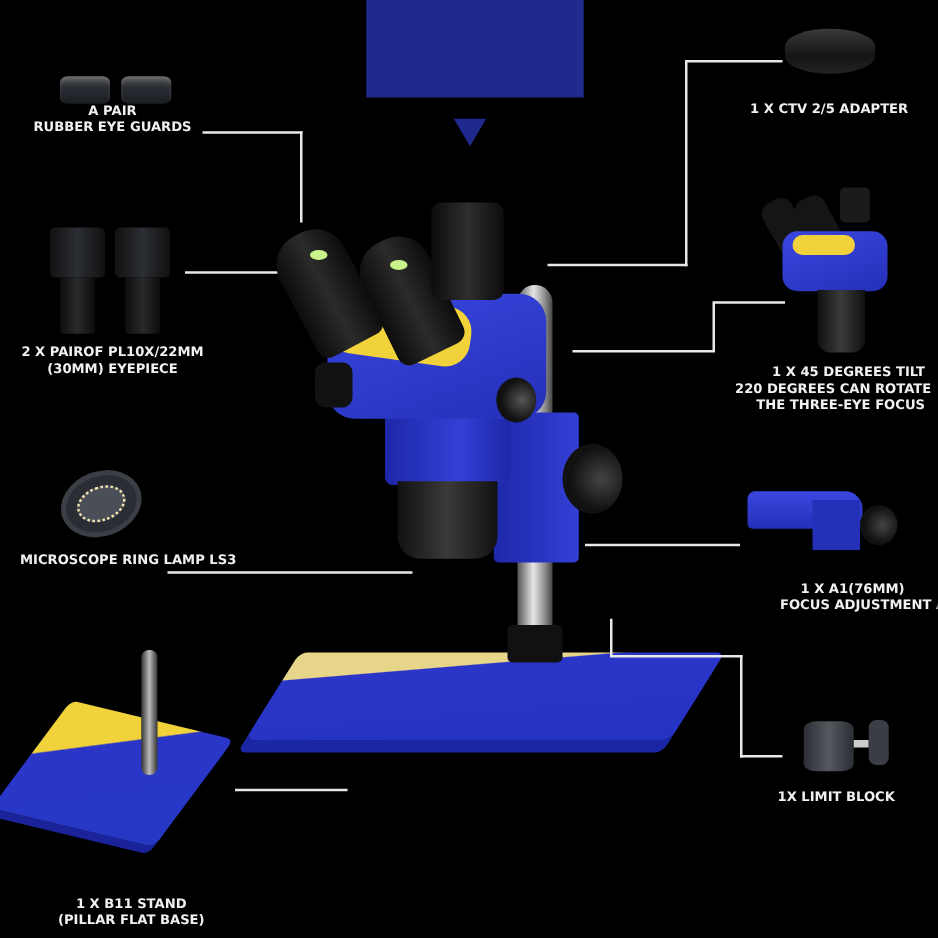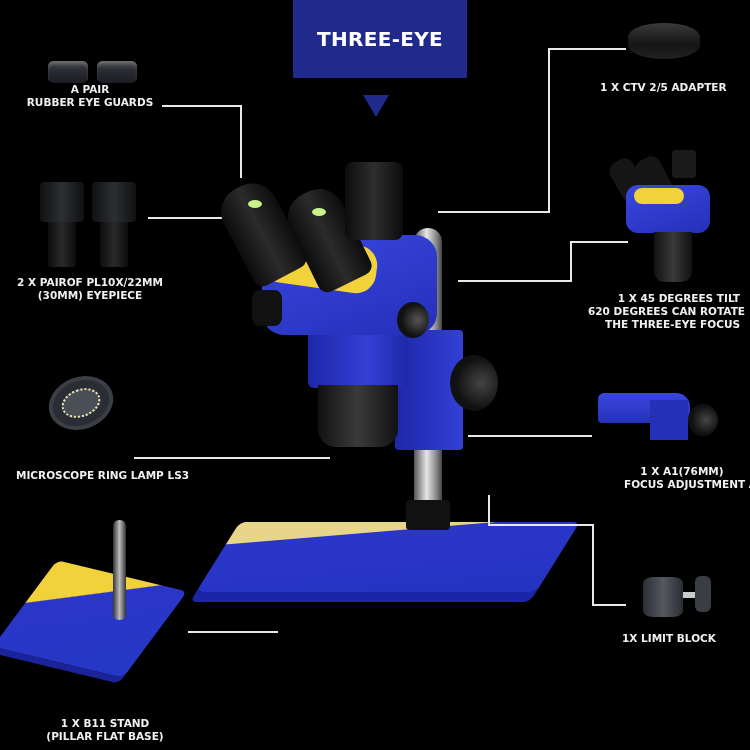--- a/index.html
+++ b/index.html
@@ -14,21 +14,20 @@
   .ring-guard { width:40px; height:22px; border-radius:6px/5px; background:linear-gradient(#555,#2a2d33 40%,#1b1d22); box-shadow: inset 0 3px 3px rgba(255,255,255,0.15); }
   .eyepiece { width:44px; height:85px; position:absolute; }
   .eyepiece .top { position:absolute; left:0; top:0; width:44px; height:40px; background:linear-gradient(90deg,#111,#2b2e33 50%,#111); border-radius:4px; }
   .eyepiece .bot { position:absolute; left:8px; top:40px; width:28px; height:45px; background:linear-gradient(90deg,#0d0d0d,#2a2a2a 50%,#0d0d0d); border-radius:0 0 3px 3px; }
   .blue { background:#2b36c9; }
 </style>
 </head>
 <body>
 
 <div class="abs title-box">
-  <span>THREE-EYE</span>
 </div>
 <div class="abs tri"></div>
 
 <div class="abs" style="left:48px;top:61px;">
   <div class="ring-guard abs" style="left:0;top:0;"></div>
   <div class="ring-guard abs" style="left:49px;top:0;"></div>
 </div>
 <div class="abs label" style="left:20px;top:83px;width:140px;">
   <div>A PAIR</div>
   <div>RUBBER EYE GUARDS</div>
@@ -46,21 +45,21 @@
   </div>
 <div class="abs label" style="left:10px;top:276px;width:160px;">
   <div>2 X PAIROF PL10X/22MM</div>
   <div>(30MM) EYEPIECE</div>
 </div>
 <div class="abs line" style="left:148px;top:217px;width:78px;height:2px;"></div>
 
 <div class="abs" style="left:48px;top:377px;width:66px;height:52px;border-radius:50%;background:#2a2d33;border:4px solid #3b3e45;box-sizing:border-box;transform:rotate(-20deg);">
   <div style="position:absolute;left:9px;top:8px;right:9px;bottom:8px;border-radius:50%;border:2px dotted #f5e6b0;background:#4a4e56;"></div>
 </div>
-<div class="abs label" style="left:16px;top:469px;text-align:right;">
+<div class="abs label" style="left:16px;top:442px;text-align:right;">
   <div>MICROSCOPE RING LAMP LS3</div>
 </div>
 <div class="abs line" style="left:134px;top:457px;width:196px;height:2px;"></div>
 
 <div class="abs" style="left:15px;top:575px;width:150px;height:88px;transform:skewX(-28deg) rotate(12deg);border-radius:6px;background:linear-gradient(160deg,#f1d23a 0%,#f1d23a 30%,#2b36c9 31%,#2438c4 100%);box-shadow:0 6px 0 #1a239a;"></div>
 <div class="abs" style="left:113px;top:520px;width:13px;height:100px;border-radius:6px;background:linear-gradient(90deg,#333,#bbb 50%,#333);"></div>
 <div class="abs label" style="left:40px;top:717px;width:130px;">
   <div>1 X B11 STAND</div>
   <div>(PILLAR FLAT BASE)</div>
 </div>
@@ -104,21 +103,21 @@
 <div class="abs" style="left:616px;top:150px;width:110px;height:135px;">
   <div class="abs" style="left:0;top:8px;width:26px;height:48px;border-radius:10px;background:#151515;transform:rotate(-30deg);"></div>
   <div class="abs" style="left:26px;top:6px;width:26px;height:48px;border-radius:10px;background:#151515;transform:rotate(-28deg);"></div>
   <div class="abs" style="left:56px;top:0;width:24px;height:28px;border-radius:4px;background:#1a1a1a;"></div>
   <div class="abs" style="left:10px;top:35px;width:84px;height:48px;border-radius:12px;background:linear-gradient(160deg,#3a47e0,#2430b8);"></div>
   <div class="abs" style="left:18px;top:38px;width:50px;height:16px;border-radius:8px;background:#f1d23a;"></div>
   <div class="abs" style="left:38px;top:82px;width:38px;height:50px;border-radius:0 0 10px 10px;background:linear-gradient(90deg,#111,#3a3a3a 50%,#111);"></div>
 </div>
 <div class="abs label" style="left:588px;top:292px;width:152px;text-align:right;">
   <div>1 X 45 DEGREES TILT</div>
-  <div>620 DEGREES CAN ROTATE</div>
+  <div>220 DEGREES CAN ROTATE</div>
   <div>THE THREE-EYE FOCUS</div>
 </div>
 <div class="abs line" style="left:572px;top:241px;width:56px;height:2px;"></div>
 <div class="abs line" style="left:570px;top:241px;width:2px;height:40px;"></div>
 <div class="abs line" style="left:458px;top:280px;width:114px;height:2px;"></div>
 
 <div class="abs" style="left:598px;top:393px;width:92px;height:30px;border-radius:6px 14px 4px 4px;background:linear-gradient(#3a47e0,#2430b8);"></div>
 <div class="abs" style="left:650px;top:400px;width:38px;height:40px;background:#2430b8;"></div>
 <div class="abs" style="left:688px;top:404px;width:30px;height:32px;border-radius:50%;background:radial-gradient(circle at 60% 50%,#444,#111 60%);"></div>
 <div class="abs label" style="left:624px;top:465px;width:116px;">

